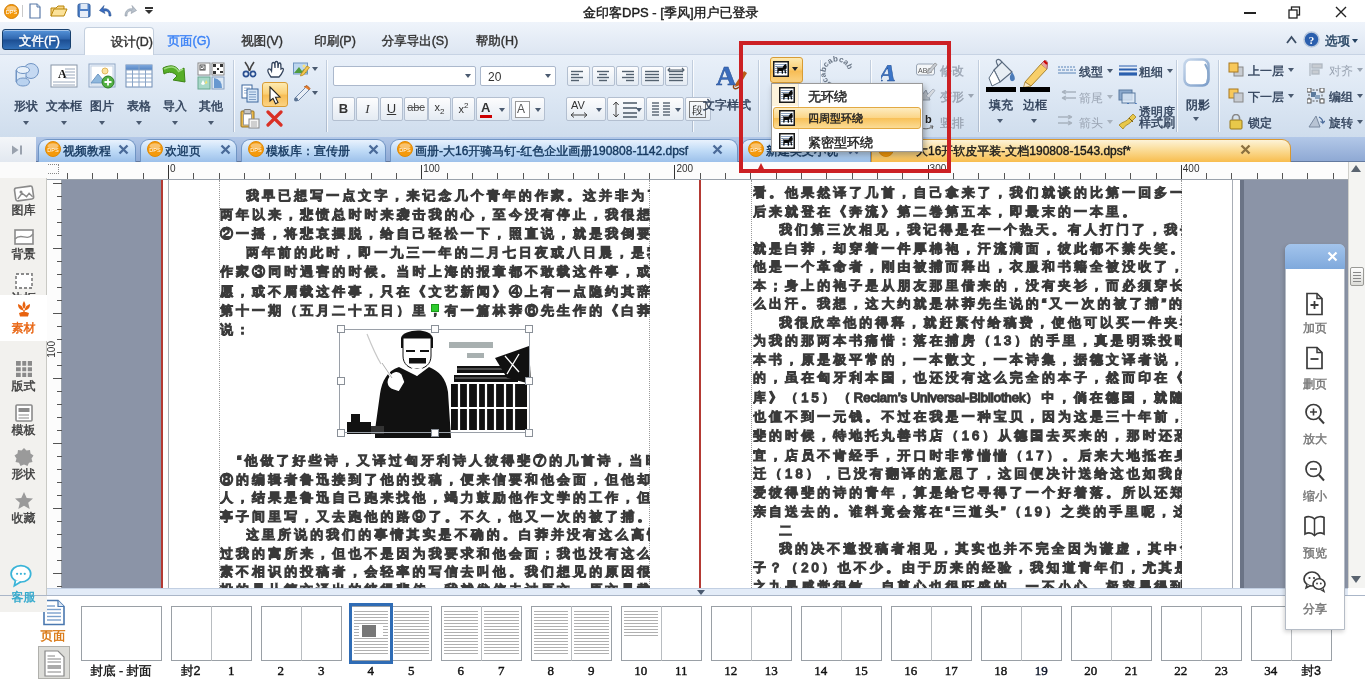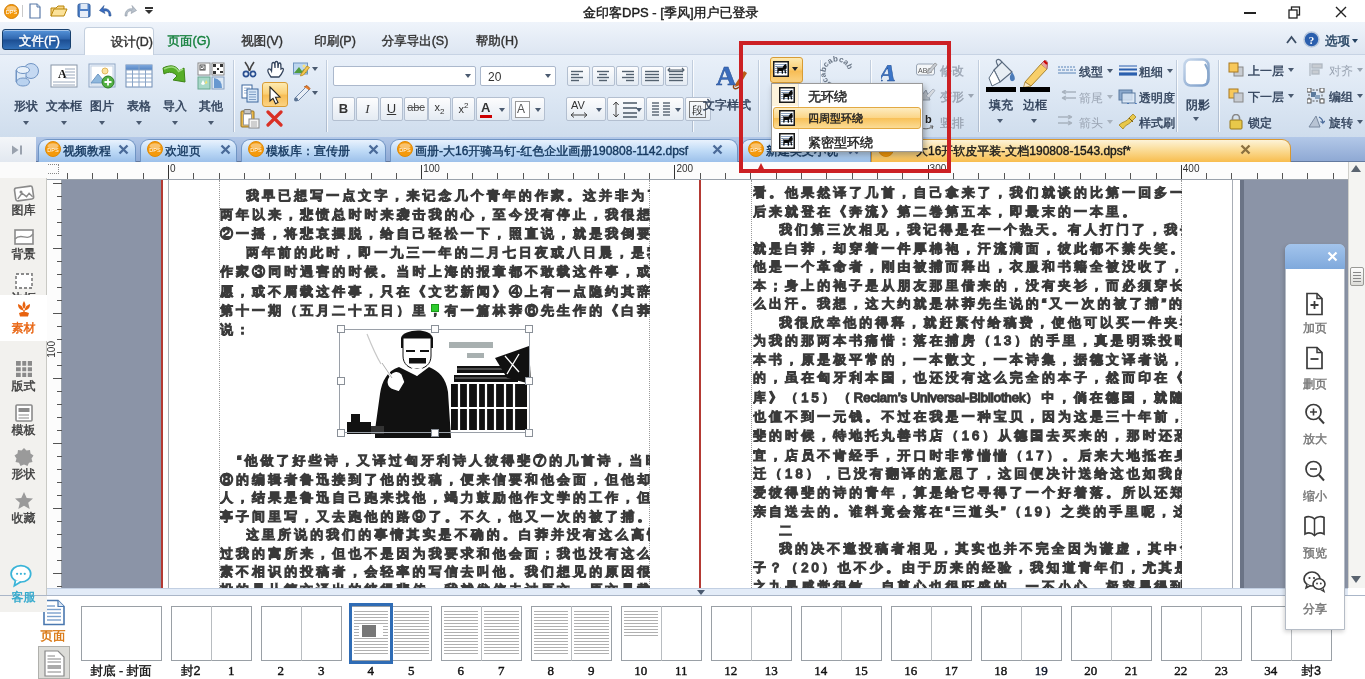--- a/index.html
+++ b/index.html
@@ -49,21 +49,21 @@
 <svg style="position:absolute;left:1335px;top:6px" width="12" height="12">
     <path d="M1 1 L11 11 M11 1 L1 11" stroke="#222" stroke-width="1.4"></path>
   </svg>
 <div style="position:absolute;left:0;top:22px;width:1365px;height:33px;background:linear-gradient(#eff4fb,#dde6f2);border-bottom:1px solid #c7d3e4"></div>
 <div style="position:absolute;left:2px;top:29px;width:69px;height:21px;border-radius:3px;border:1px solid #17406e;background:linear-gradient(#5694da 0%,#2f66ae 48%,#1c4e92 52%,#3270b8 100%);box-shadow:inset 0 1px 0 rgba(255,255,255,.45)">
     <div class="tx" style="left:0;top:3px;width:73px;text-align:center;font-size:12.5px;color:#fff">文件(F)</div>
   </div>
 <div style="position:absolute;left:84px;top:27px;width:70px;height:28px;background:#fff;border:1px solid #c3cfde;border-bottom:none;border-radius:4px 4px 0 0">
     <div class="tx" style="left:0;top:6px;width:68px;text-align:right;font-size:12.5px;color:#333">设计(D)</div>
   </div>
-<div class="tx" style="left:144px;top:33px;width:90px;text-align:center;font-size:12.5px;color:#15803d">页面(G)</div>
+<div class="tx" style="left:144px;top:33px;width:90px;text-align:center;font-size:12.5px;color:#3b82f6">页面(G)</div>
 <div class="tx" style="left:217px;top:33px;width:90px;text-align:center;font-size:12.5px;color:#333">视图(V)</div>
 <div class="tx" style="left:290px;top:33px;width:90px;text-align:center;font-size:12.5px;color:#333">印刷(P)</div>
 <div class="tx" style="left:370px;top:33px;width:90px;text-align:center;font-size:12.5px;color:#333">分享导出(S)</div>
 <div class="tx" style="left:452px;top:33px;width:90px;text-align:center;font-size:12.5px;color:#333">帮助(H)</div>
 <svg style="position:absolute;left:1285px;top:35px" width="13" height="10">
     <path d="M2 8 L6.5 2 L11 8" fill="none" stroke="#3d4f66" stroke-width="1.8"></path>
   </svg>
 <svg style="position:absolute;left:1303px;top:31px" width="17" height="17">
     <circle cx="8.5" cy="8.5" r="7.5" fill="#2b5fae" stroke="#b9c8dd" stroke-width="1.5"></circle>
     <text x="8.5" y="12.5" font-size="11" font-weight="bold" fill="#fff" text-anchor="middle" font-family="Liberation Serif">?</text>
@@ -433,21 +433,21 @@
       <line x1="0" y1="10" x2="18" y2="10" stroke-width="3.2"></line>
     </g>
   </svg>
 <div class="tx" style="left:1139px;top:64px;font-size:12px;color:#32435c">粗细</div>
 <div class="dar" style="left:1167px;top:69px"></div>
 <svg style="position:absolute;left:1118px;top:89px" width="20" height="15">
     <rect x="1" y="1" width="13" height="10" fill="#8aa8cc" stroke="#5a7aa0"></rect>
     <rect x="4" y="4" width="13" height="10" fill="rgba(220,232,246,.8)" stroke="#5a7aa0"></rect>
     <path d="M10 14 a4 4 0 1 0 8 0" fill="none" stroke="#2a5fae" stroke-width="1.4"></path>
   </svg>
-<div class="tx" style="left:1139px;top:90px;font-size:12px;color:#32435c">透明度</div>
+<div class="tx" style="left:1139px;top:104px;font-size:12px;color:#32435c">透明度</div>
 <svg style="position:absolute;left:1117px;top:113px" width="20" height="17">
     <path d="M2 12 C6 8 10 9 12 5 L16 1 L19 4 L14 9 C11 12 8 12 6 16 Z" fill="#e8c84a" stroke="#a08020" stroke-width="0.8"></path>
     <path d="M12 5 L16 9" stroke="#7a5c10"></path>
   </svg>
 <div class="tx" style="left:1139px;top:115px;font-size:12px;color:#32435c">样式刷</div>
 <svg style="position:absolute;left:1183px;top:58px" width="28" height="30">
     <defs>
       <linearGradient id="shg" x1="0" y1="0" x2="1" y2="1">
         <stop offset="0" stop-color="#c8d8ec"></stop>
         <stop offset="1" stop-color="#7a9cc8"></stop>

